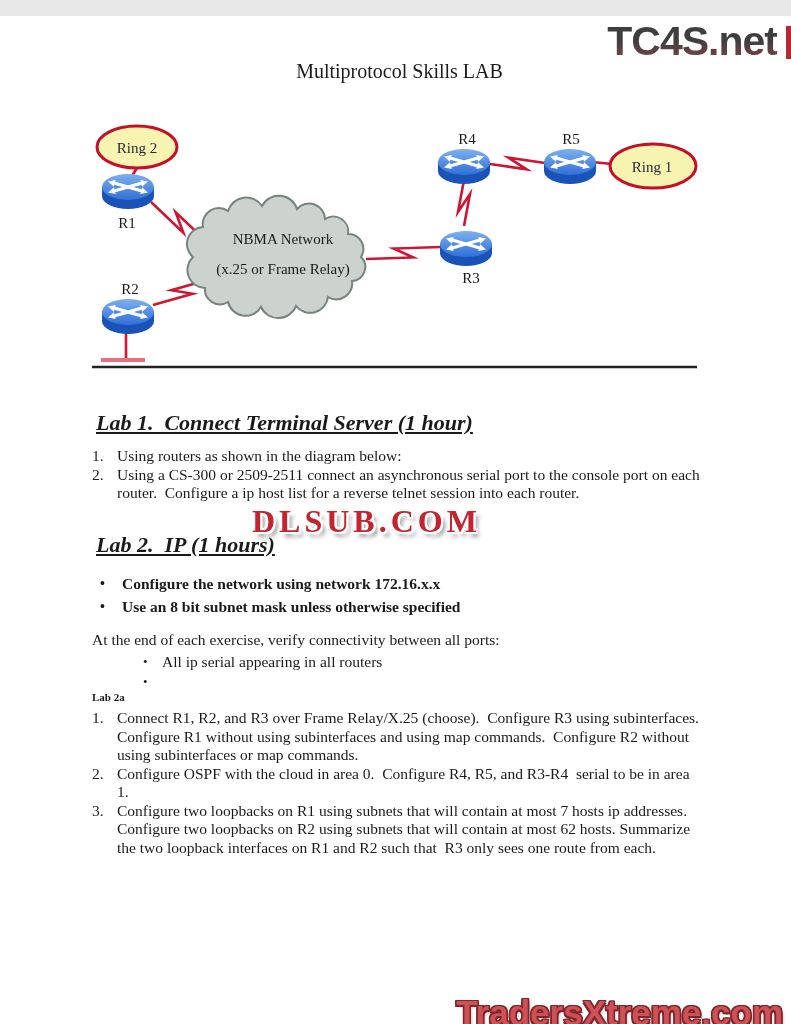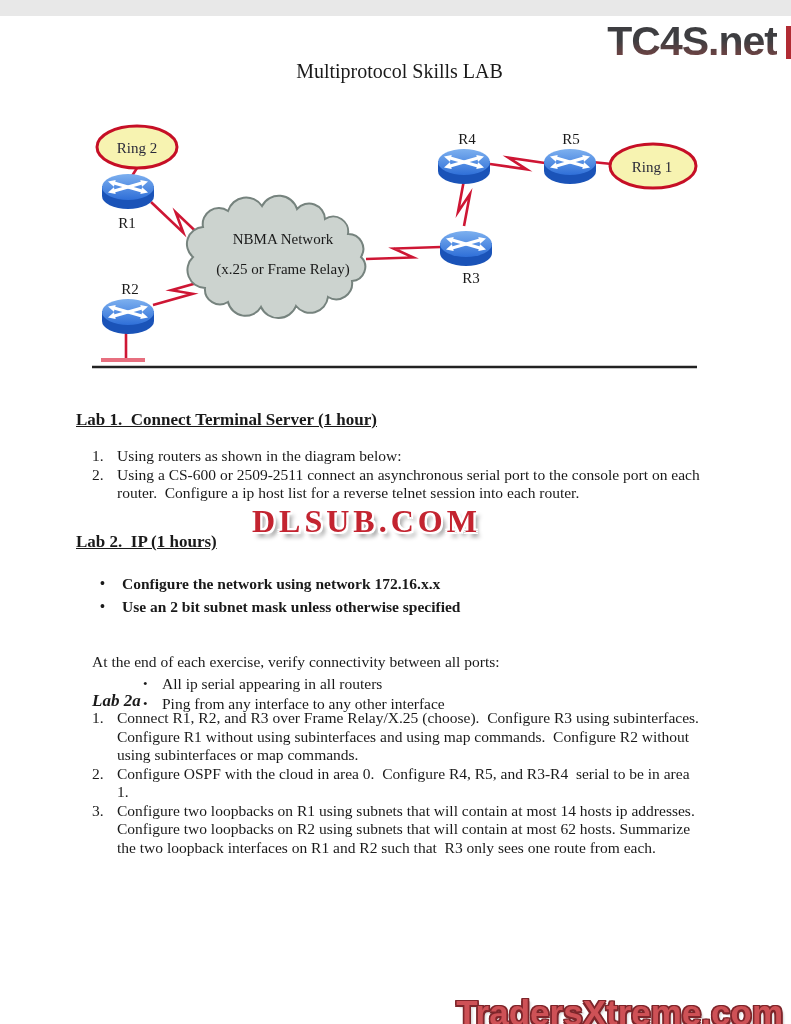--- a/index.html
+++ b/index.html
@@ -12,23 +12,23 @@
         background:linear-gradient(180deg,#3e3e41 48%,#6b4343 78%,#8a4a45 100%);
         -webkit-background-clip:text;background-clip:text;color:transparent;}
   .edge-strip{position:absolute;top:10px;right:0;width:5px;height:33px;background:#b12b33;}
 
   .doc-title{position:absolute;top:44px;left:4px;width:791px;text-align:center;
              font-size:20px;font-weight:normal;}
 
   .diagram{position:absolute;top:0;left:0;}
 
   
-  .lab-heading{position:absolute;left:76px;font-size:17px;font-weight:bold;
+  .lab-heading{position:absolute;left:96px;font-size:22px;font-weight:bold;font-style:italic;
                text-decoration:underline;white-space:pre-wrap;}
-  .sub-heading{position:absolute;left:92px;font-size:17px;font-weight:bold;font-style:italic;}
+  .sub-heading{position:absolute;left:92px;font-size:11px;font-weight:bold;}
 
   
   .olist{position:absolute;left:92px;width:608px;font-size:15.5px;line-height:18.5px;}
   .oitem{display:flex;}
   .oitem .num{flex:none;width:25px;}
   .oitem .txt{flex:1;white-space:pre-wrap;}
 
   
   .req-list{position:absolute;left:100px;width:600px;font-size:15.5px;font-weight:bold;line-height:23px;}
   .req-item{display:flex;}
@@ -134,63 +134,62 @@
 
   <div class="lab-heading" style="top:394px;">Lab 1.  Connect Terminal Server (1 hour)</div>
 
   <div class="olist" style="top:431px;">
     <div class="oitem">
       <span class="num">1.</span>
       <span class="txt">Using routers as shown in the diagram below:</span>
     </div>
     <div class="oitem">
       <span class="num">2.</span>
-      <span class="txt">Using a CS-600 or 2509-2511 connect an asynchronous serial port to the console port on each router.  Configure a ip host list for a reverse telnet session into each router.</span>
+      <span class="txt">Using a CS-300 or 2509-2511 connect an asynchronous serial port to the console port on each router.  Configure a ip host list for a reverse telnet session into each router.</span>
     </div>
   </div>
 
   <div class="dlsub">DLSUB.COM</div>
 
   <div class="lab-heading" style="top:516px;">Lab 2.  IP (1 hours)</div>
 
   <div class="req-list" style="top:556px;">
     <div class="req-item">
       <span class="bullet">•</span>
       <span class="txt">Configure the network using network 172.16.x.x</span>
     </div>
     <div class="req-item">
       <span class="bullet">•</span>
-      <span class="txt">Use an 2 bit subnet mask unless otherwise specified</span>
+      <span class="txt">Use an 8 bit subnet mask unless otherwise specified</span>
     </div>
   </div>
 
-  <div class="verify" style="top:636px;">
+  <div class="verify" style="top:614px;">
     <p class="intro">At the end of each exercise, verify connectivity between all ports:</p>
     <div class="v-item">
       <span class="bullet">•</span>
       <span class="txt">All ip serial appearing in all routers</span>
     </div>
     <div class="v-item">
       <span class="bullet">•</span>
-      <span class="txt">Ping from any interface to any other interface</span>
     </div>
   </div>
 
   <div class="sub-heading" style="top:675px;">Lab 2a</div>
 
   <div class="olist" style="top:693px;">
     <div class="oitem">
       <span class="num">1.</span>
       <span class="txt">Connect R1, R2, and R3 over Frame Relay/X.25 (choose).  Configure R3 using subinterfaces.  Configure R1 without using subinterfaces and using map commands.  Configure R2 without using subinterfaces or map commands.</span>
     </div>
     <div class="oitem">
       <span class="num">2.</span>
       <span class="txt">Configure OSPF with the cloud in area 0.  Configure R4, R5, and R3-R4  serial to be in area 1.</span>
     </div>
     <div class="oitem">
       <span class="num">3.</span>
-      <span class="txt">Configure two loopbacks on R1 using subnets that will contain at most 14 hosts ip addresses.  Configure two loopbacks on R2 using subnets that will contain at most 62 hosts. Summarize the two loopback interfaces on R1 and R2 such that  R3 only sees one route from each.</span>
+      <span class="txt">Configure two loopbacks on R1 using subnets that will contain at most 7 hosts ip addresses.  Configure two loopbacks on R2 using subnets that will contain at most 62 hosts. Summarize the two loopback interfaces on R1 and R2 such that  R3 only sees one route from each.</span>
     </div>
   </div>
 
   <div class="traders">TradersXtreme.com</div>
 
 </div>
 
 </body></html>

